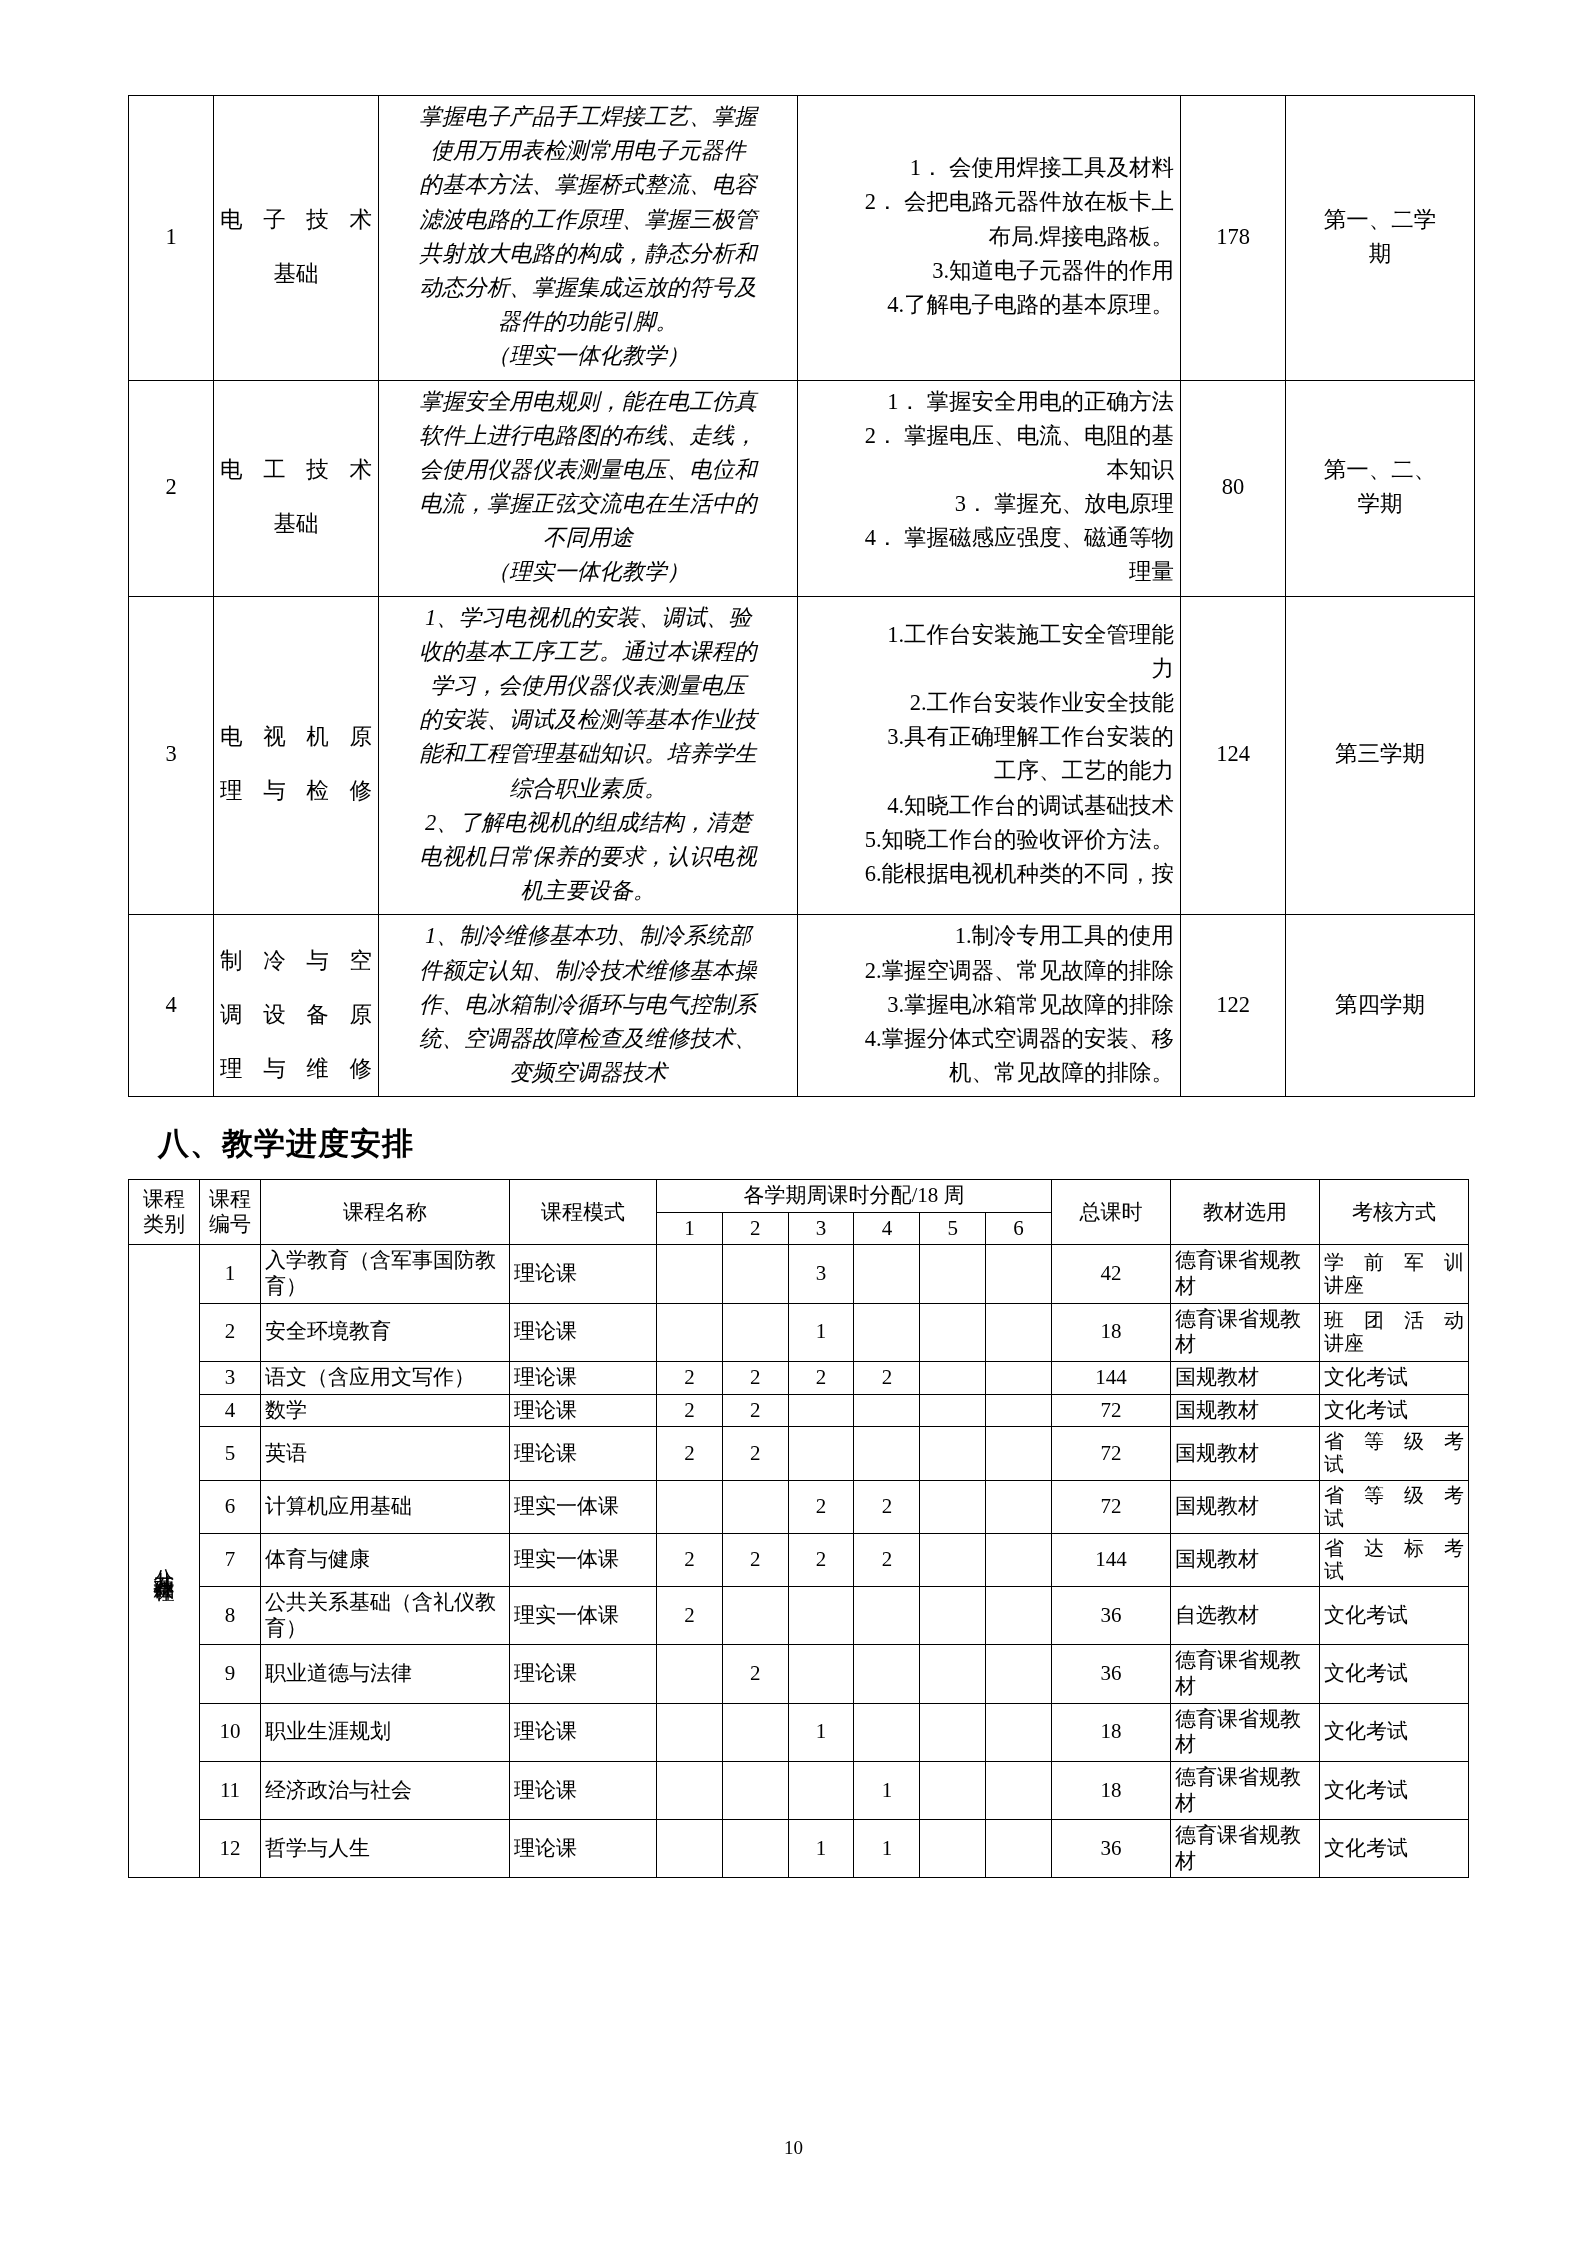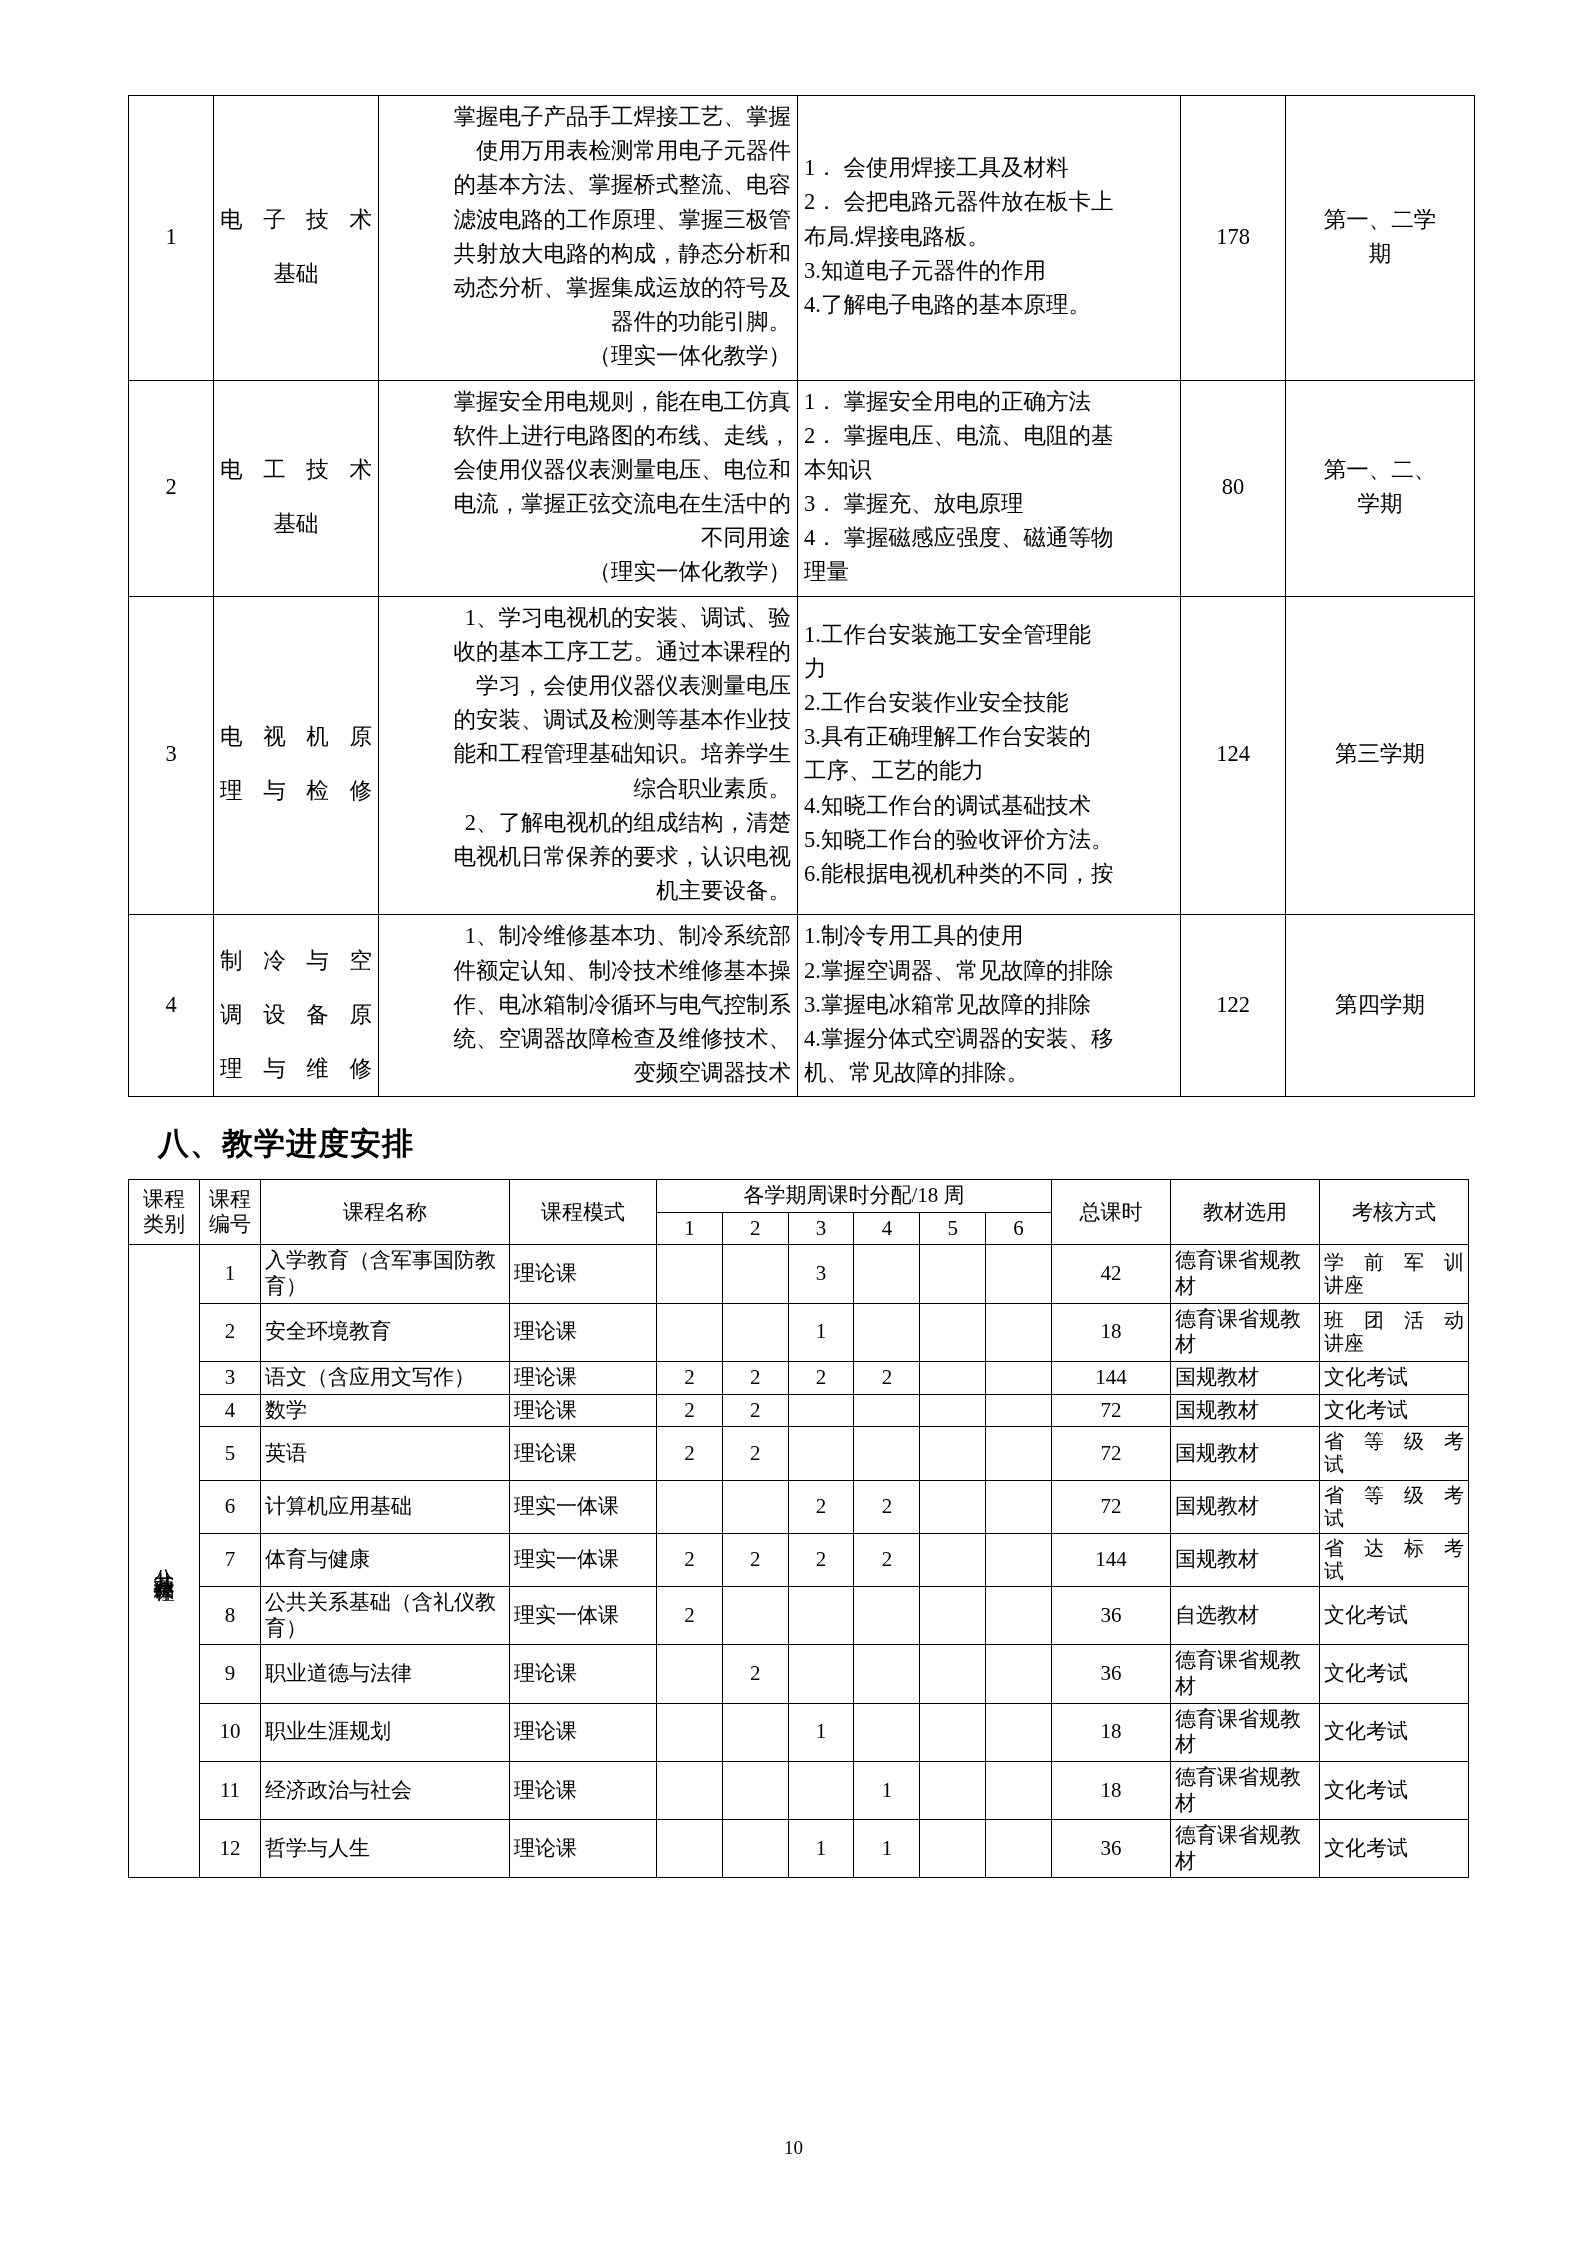--- a/index.html
+++ b/index.html
@@ -32,22 +32,22 @@
   }
   table.t1 td {
     border: 1.6px solid #000;
     vertical-align: middle;
     padding: 4px 6px 6px 6px;
     font-size: 22.5px;
     line-height: 1.52;
   }
   .c-no   { width: 72px;  text-align: center; }
   .c-name { width: 152px; text-align: center; }
-  .c-desc { width: 406px; text-align: right; }
-  .c-skill{ width: 370px; text-align: left; margin-left: 12px; }
+  .c-desc { width: 406px; text-align: center; font-style: italic; }
+  .c-skill{ width: 370px; text-align: right; margin-left: 12px; }
   .c-hrs  { width: 92px;  text-align: center; }
   .c-sem  { width: 176px; text-align: center; }
 
   
   .stretch {
     text-align: justify;
     text-align-last: justify;
     display: block;
     margin-top: 20px;
   }

